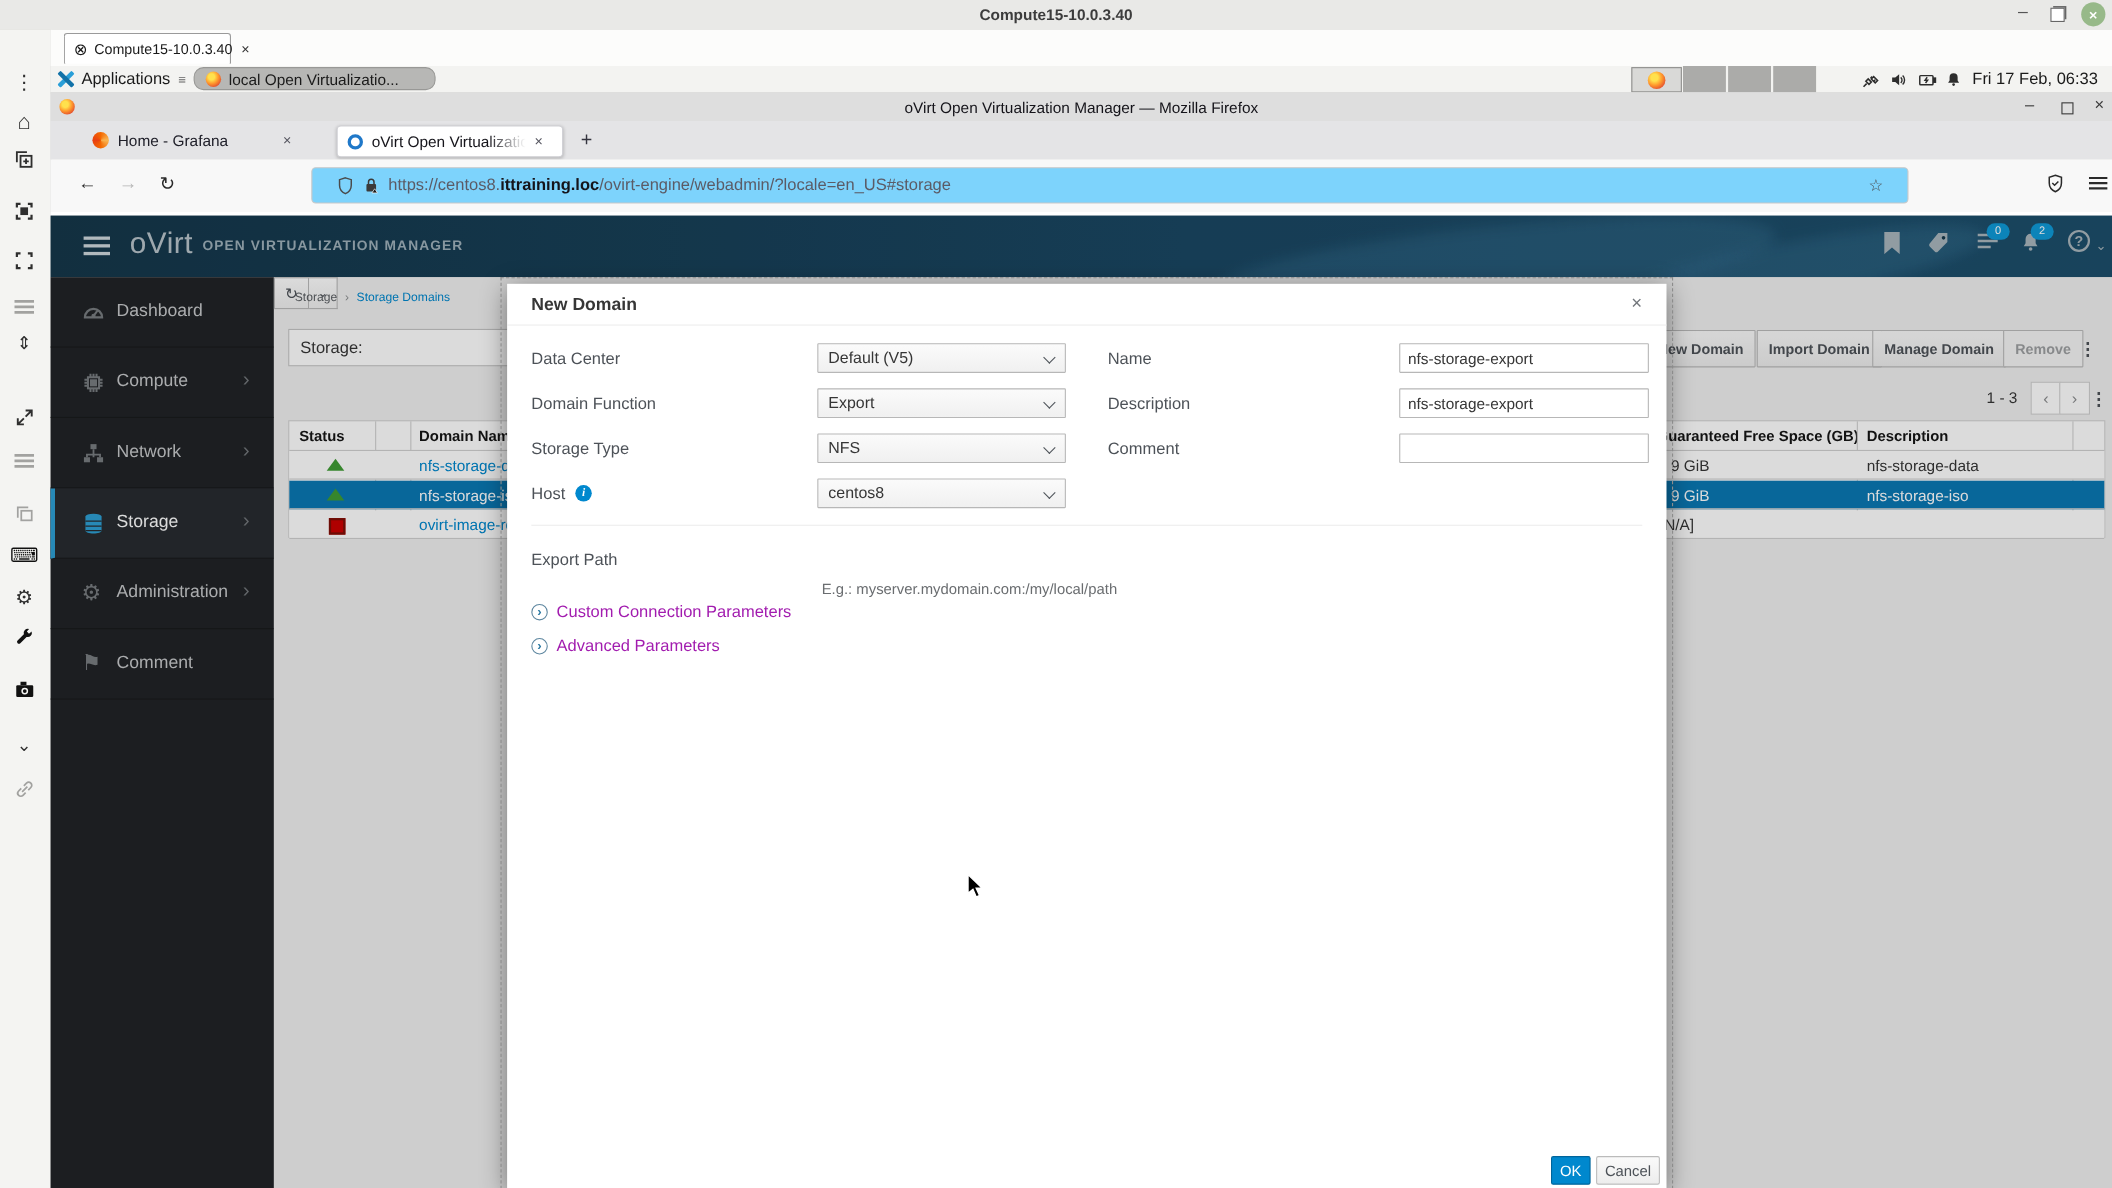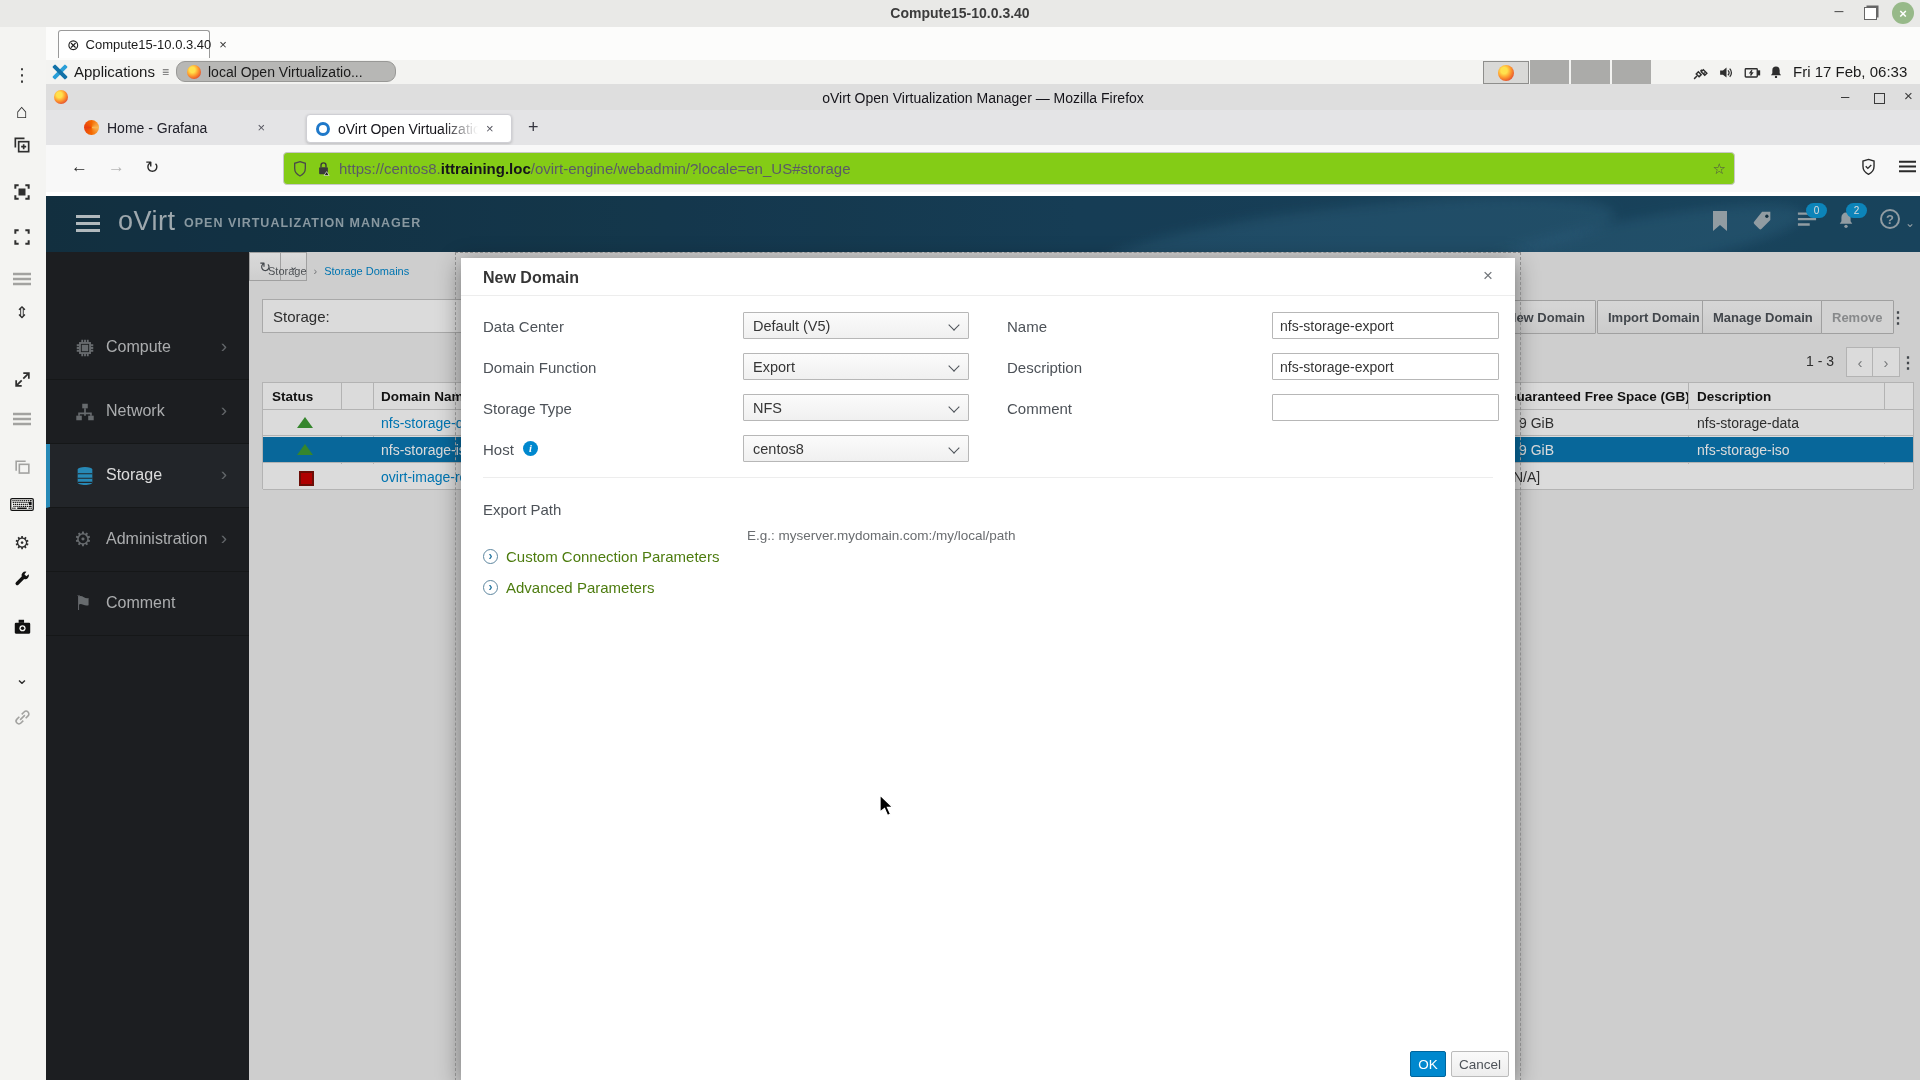--- a/index.html
+++ b/index.html
@@ -61,22 +61,22 @@
   .tab-x{font-size:13px;color:#55555f}
   .grafana-ico{width:15px;height:15px;border-radius:50%;background:conic-gradient(#f46800,#f9b552,#f46800,#e83e10,#f46800)}
   .ff-tab-active{left:260px;top:4px;width:206px;height:29px;background:#fff;border:1px solid #cfcfd4;border-radius:4px;
                  box-shadow:0 1px 3px rgba(0,0,0,.18);display:flex;align-items:center;gap:8px;padding:0 9px;box-sizing:border-box}
   .ovirt-ico{width:14px;height:14px;border-radius:50%;border:3px solid #1f78c9;box-sizing:border-box;background:#fff;flex:none}
   .ff-tab-active .lbl{font-size:14px;color:#15141a;white-space:nowrap;overflow:hidden;max-width:140px;
        -webkit-mask-image:linear-gradient(90deg,#000 75%,transparent);mask-image:linear-gradient(90deg,#000 75%,transparent)}
   .newtab{left:482px;top:7px;font-size:18px;color:#35353f}
   .ff-navbar{left:46px;top:145px;width:1874px;height:47px;background:#f8f8f8;border-bottom:1px solid #d4d4d4}
   .nav-glyph{top:12px;font-size:17px}
-  .urlbar{left:237px;top:7px;width:1452px;height:33px;background:#84cc16;border:1px solid #c8c8c8;border-radius:4px;
-          display:flex;align-items:center;padding:0 8px;box-sizing:border-box;gap:8px}
+  .urlbar{left:237px;top:7px;width:1452px;height:33px;background:#7dd3fc;border:1px solid #c8c8c8;border-radius:4px;
+          display:flex;align-items:center;padding:0 22px;box-sizing:border-box;gap:8px}
   .url-txt{font-size:15px;white-space:nowrap;overflow:hidden}
   .url-dim{color:#5b5b66}.url-strong{color:#15141a;font-weight:bold}
   .url-star{margin-left:auto;font-size:15px;color:#4a4a4a}
 
   
   .gap-white{left:46px;top:192px;width:1874px;height:4px;background:#fff}
   .masthead{left:46px;top:196px;width:1874px;height:56px;overflow:hidden;
             background:linear-gradient(90deg,#15374a,#1a4763 55%,#1d4f6c)}
   .mh-blob{position:absolute;border-radius:50%;background:rgba(90,160,200,.18);filter:blur(6px)}
   .mh-burger{left:30px;top:19px;width:24px;height:17px}
@@ -148,21 +148,21 @@
   .m-inp{position:absolute;height:27px;background:#fff;border:1px solid #b7b7b7;border-radius:1px;box-sizing:border-box;
          display:flex;align-items:center;padding:0 7px}
   .m-inp span{font-size:14px;color:#363636;white-space:nowrap}
   .info-i{position:absolute;width:15px;height:15px;border-radius:50%;background:#0088ce;color:#fff;font-size:10.5px;
           font-weight:bold;display:flex;align-items:center;justify-content:center;font-family:"Liberation Serif",serif;font-style:italic}
   .m-hint{position:absolute;font-size:13.5px;color:#6a6d70}
   .m-divider{position:absolute;left:22px;width:1010px;height:1px;background:#ededed}
   .expander{position:absolute;left:22px;display:flex;align-items:center;gap:8px}
   .exp-ico{width:15px;height:15px;border:1px solid #5e87a0;border-radius:50%;color:#2d7aa3;font-size:12px;font-weight:bold;
            display:flex;align-items:center;justify-content:center;box-sizing:border-box;padding-bottom:1px}
-  .expander span.etxt{font-size:15px;color:#4d7c0f}
+  .expander span.etxt{font-size:15px;color:#a21caf}
   .m-btn{position:absolute;top:793px;height:26px;border-radius:2px;font-size:13.5px;display:flex;align-items:center;
          justify-content:center;box-sizing:border-box}
   .m-ok{left:949px;width:36px;background:#0088ce;border:1px solid #00659c;color:#fff}
   .m-cancel{left:990px;width:58px;background:linear-gradient(#fafafa,#ededed);border:1px solid #bbb;color:#4d5258}
 
   .cursor{left:879px;top:794px;z-index:99}
 </style>
 </head>
 <body>
 
@@ -388,20 +388,30 @@
     <span class="mh-badge">2</span>
   </div>
   <div class="abs mh-q" style="left:1834px">
       <span>?</span>
     </div>
   <div class="abs mh-caret" style="left:1859px">⌄</div>
 
 </div>
 
 <div class="abs sidebar">
+  <div class="sb-item" style="top:0">
+    <span class="sb-ico">
+      <svg width="22" height="22" viewBox="0 0 24 24" fill="none" stroke="currentColor">
+          <path d="M3.5 17a8.5 8.5 0 0 1 17 0z" stroke-width="2.2"></path>
+          <path d="M12 15.5l4.2-5.5" stroke-width="2"></path>
+          <circle cx="12" cy="15.5" r="1.6" fill="currentColor"></circle>
+        </svg>
+    </span>
+    <span class="sb-lbl">Dashboard</span>
+  </div>
   <div class="sb-item" style="top:64px">
     <span class="sb-ico">
       <svg width="22" height="22" viewBox="0 0 24 24" stroke="currentColor" fill="none" stroke-width="2">
           <rect x="6.5" y="6.5" width="11" height="11"></rect>
           <rect x="9.5" y="9.5" width="5" height="5" fill="currentColor"></rect>
           <path d="M9 6.5V3M12 6.5V3M15 6.5V3M9 21v-3.5M12 21v-3.5M15 21v-3.5M6.5 9H3M6.5 12H3M6.5 15H3M21 9h-3.5M21 12h-3.5M21 15h-3.5"></path>
         </svg>
     </span>
     <span class="sb-lbl">Compute</span>
     <span class="sb-chev">›</span>

